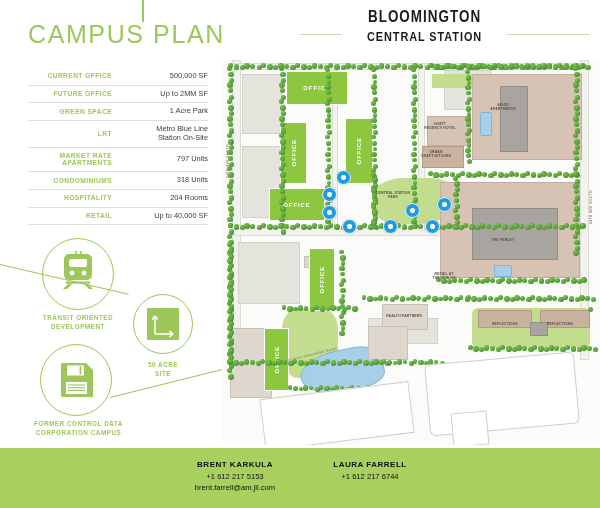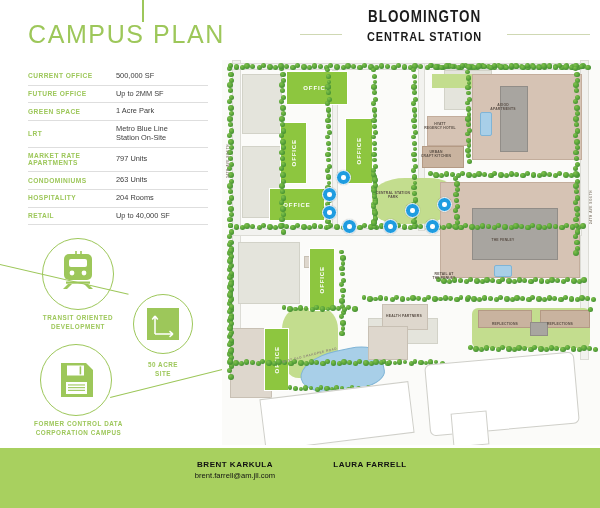--- a/index.html
+++ b/index.html
@@ -75,21 +75,21 @@
     white-space: nowrap;
   }
 
   
   .stats {
     position: absolute;
     left: 28px; top: 68px;
     width: 180px;
     border-collapse: collapse;
   }
-  .stats tr { border-bottom: 1px solid #dedede; }
+  .stats tr { border-bottom: 1px solid #dedede; text-align: right; }
   .stats td {
     padding: 4px 0 4px 0;
     vertical-align: middle;
     line-height: 1.18;
   }
   .stats td.k {
     width: 84px;
     color: #9dc75a;
     font-size: 6.6px;
     font-weight: 700;
@@ -285,21 +285,21 @@
           <td class="v" style="white-space: pre-line;">Metro Blue Line
 Station On-Site</td>
         </tr>
         <tr>
           <td class="k" style="white-space: pre-line;">MARKET RATE
 APARTMENTS</td>
           <td class="v" style="white-space: pre-line;">797 Units</td>
         </tr>
         <tr>
           <td class="k" style="white-space: pre-line;">CONDOMINIUMS</td>
-          <td class="v" style="white-space: pre-line;">263 Units</td>
+          <td class="v" style="white-space: pre-line;">318 Units</td>
         </tr>
         <tr>
           <td class="k" style="white-space: pre-line;">HOSPITALITY</td>
           <td class="v" style="white-space: pre-line;">204 Rooms</td>
         </tr>
         <tr>
           <td class="k" style="white-space: pre-line;">RETAIL</td>
           <td class="v" style="white-space: pre-line;">Up to 40,000 SF</td>
         </tr>
       </tbody>
@@ -1094,21 +1094,23 @@
         <div class="pin" style="left: 203px; top: 159px;"></div>
         <div class="pin" style="left: 215px; top: 137px;"></div>
       </div>
   </div>
 
   <div class="footer"></div>
 
 
   <div class="contact" style="left:160px; top:460px; width:150px;">
     <div class="cname">BRENT KARKULA</div>
+    <div class="cphone">+1 612 217 5153</div>
     <div class="cmail">brent.farrell@am.jll.com</div>
   </div>
 
   <div class="contact" style="left:295px; top:460px; width:150px;">
     <div class="cname">LAURA FARRELL</div>
+    <div class="cphone">+1 612 217 6744</div>
   </div>
 
 
 </div>
 
 </body></html>

